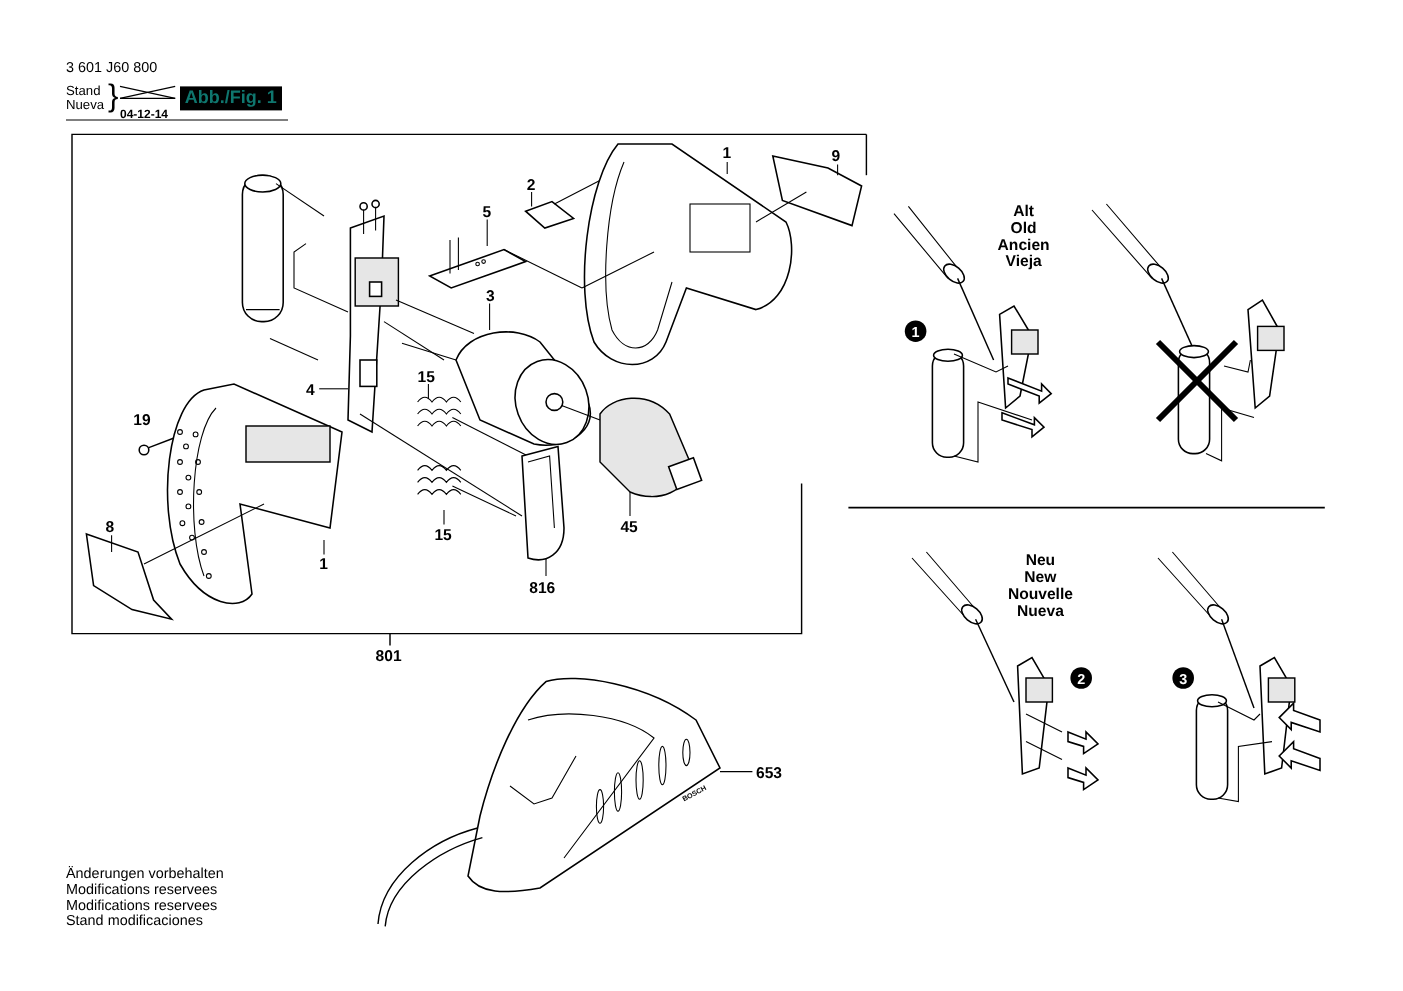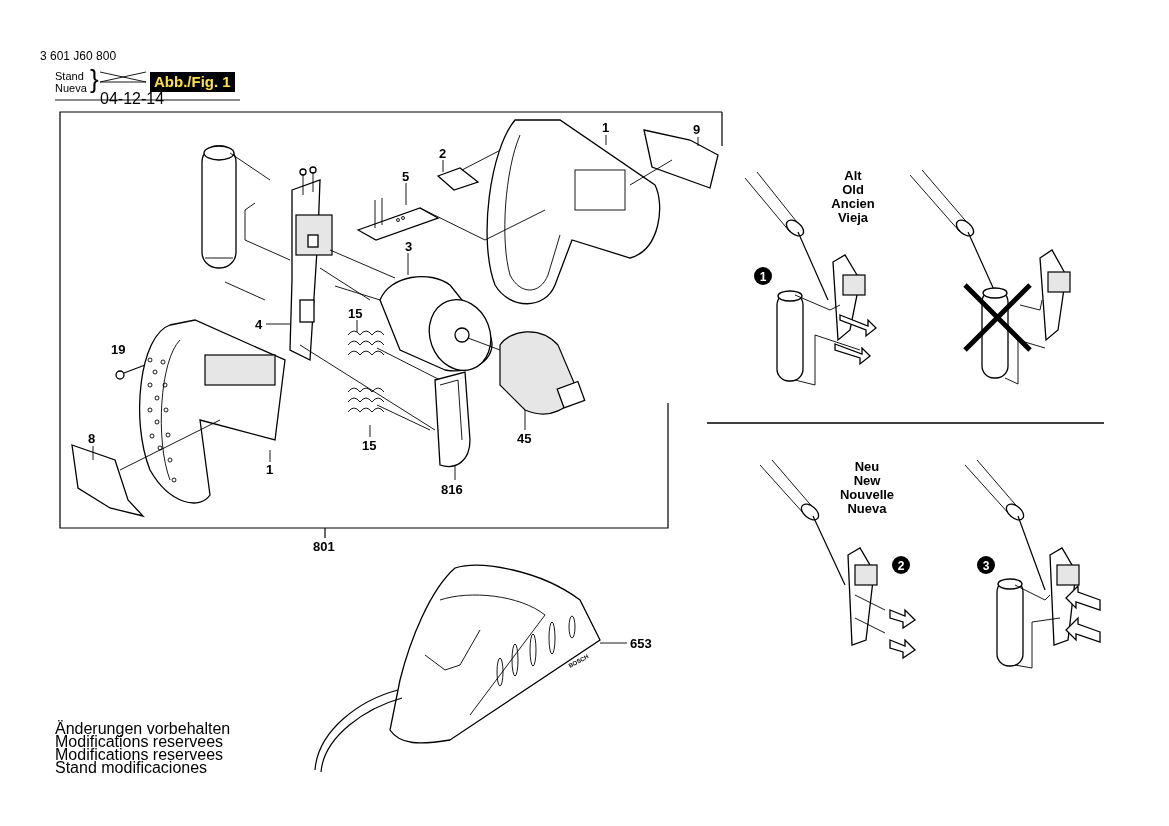--- a/index.html
+++ b/index.html
@@ -1,23 +1,23 @@
 <!DOCTYPE html>
 <html><head>
 <meta charset="utf-8">
 <style>
   html,body{margin:0;padding:0;background:#fff;}
   body{width:1169px;height:826px;position:relative;overflow:hidden;font-family:"Liberation Sans",sans-serif;color:#000;}
   .abs{position:absolute;}
-  .docnum{left:40px;top:49px;font-size:12px;}
+  .docnum{left:55px;top:49px;font-size:12px;}
   .stand{left:55px;top:70px;font-size:11px;line-height:12px;}
   .brace{left:90px;top:66px;font-size:26px;line-height:26px;font-weight:300;}
-  .issue-date{left:100px;top:90px;font-size:16px;}
-  .figbadge{left:150px;top:72px;background:#000;color:#fde047;font-weight:bold;font-size:15px;padding:1px 4px 2px 4px;}
-  .notes{left:55px;top:722px;font-size:16px;line-height:13px;}
+  .issue-date{left:100px;top:90px;font-size:10px;font-weight:bold;}
+  .figbadge{left:150px;top:72px;background:#000;color:#0f766e;font-weight:bold;font-size:15px;padding:1px 4px 2px 4px;}
+  .notes{left:55px;top:722px;font-size:12px;line-height:13px;}
   .notes div{white-space:nowrap;}
   svg{position:absolute;left:0;top:0;}
   .lbl{font-family:"Liberation Sans",sans-serif;font-weight:bold;font-size:13px;}
   .hdr{font-family:"Liberation Sans",sans-serif;font-weight:bold;font-size:13px;}
   .ln{stroke:#000;fill:none;stroke-width:1.2;}
   .thin{stroke:#000;fill:none;stroke-width:0.9;}
   .part{stroke:#000;fill:#fff;stroke-width:1.3;}
   .grey{stroke:#000;fill:#e6e6e6;stroke-width:1.2;}
 </style>
 </head>

